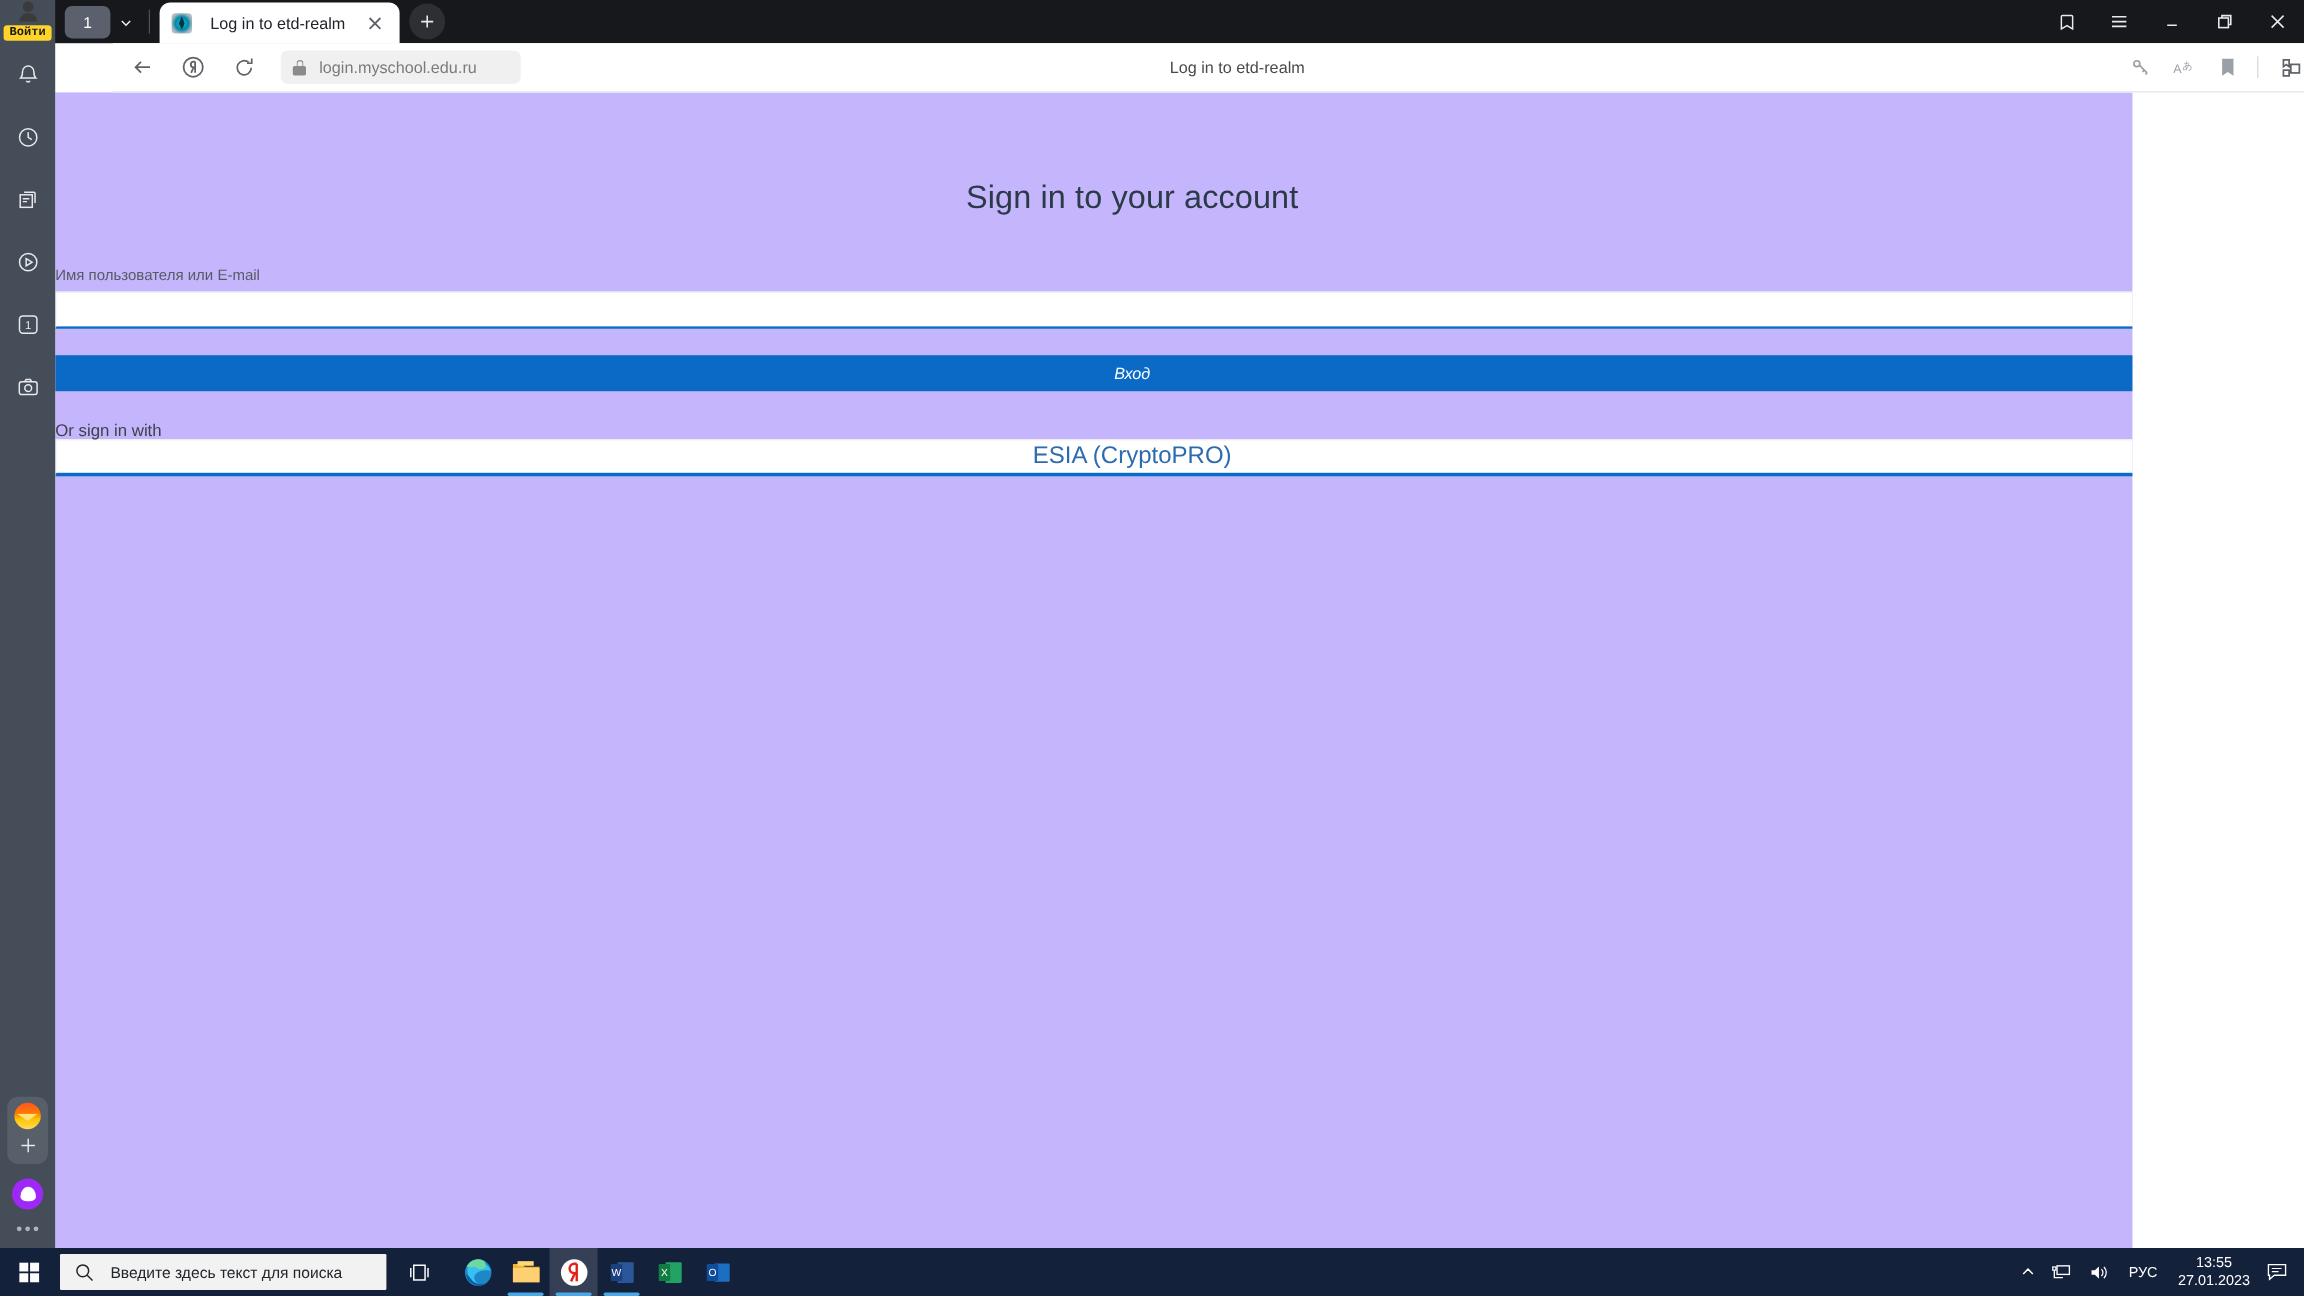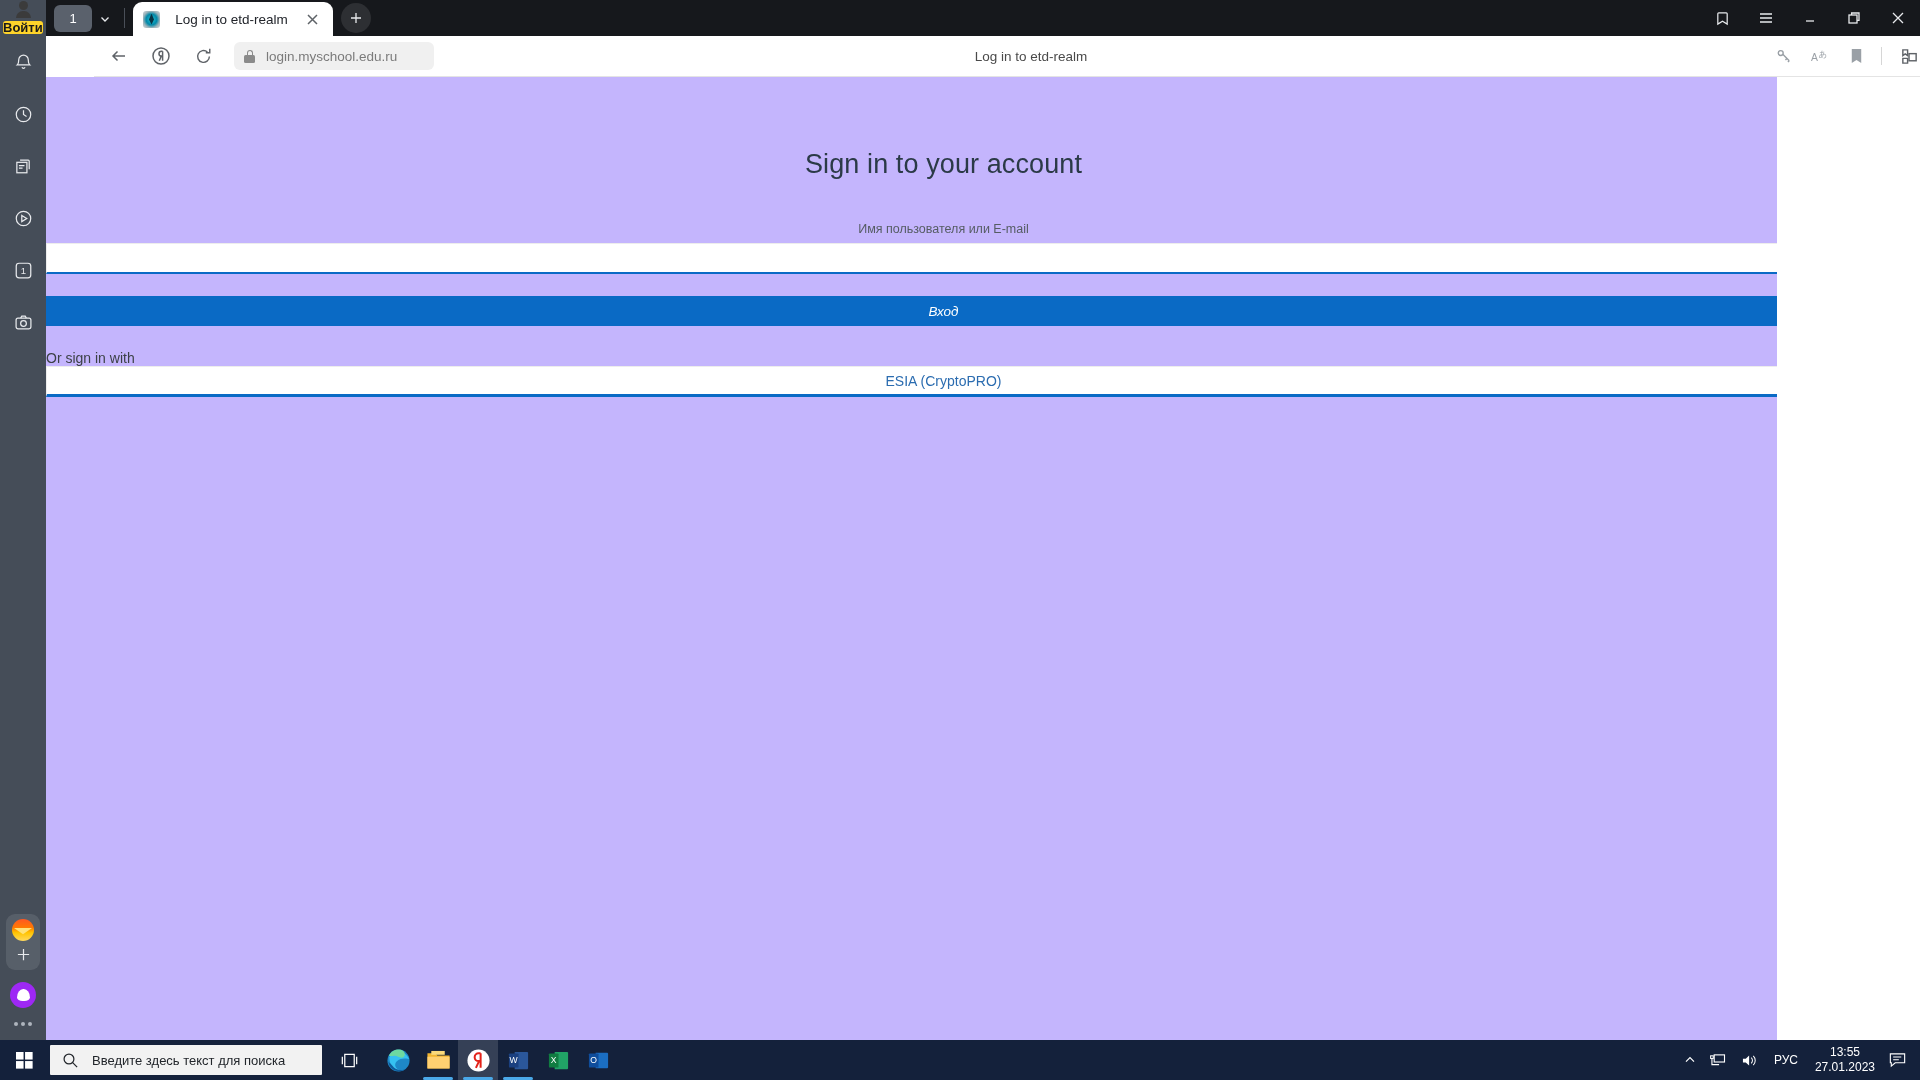--- a/index.html
+++ b/index.html
@@ -30,22 +30,22 @@
     width: 9px; height: 9px; border-radius: 50%;
     background: #3b3b3b; margin-bottom: 1px;
   }
   .login-chip .person-body {
     width: 15px; height: 7px; background: #3b3b3b;
     border-radius: 7px 7px 0 0; position: absolute; top: 11px;
   }
   .login-chip .vhod {
     position: absolute; bottom: 2px; left: 2px; right: 2px;
     background: #ffd42a; color: #1a1a1a;
-    font-size: 13px; font-weight: bold; 
-    border-radius: 3px; padding: 1px 0; line-height: 11px;
+    font-size: 10px; font-weight: bold; text-align: center;
+    border-radius: 3px; padding: 1px 0; line-height: 11px; font-family: Liberation Mono, monospace;
   }
   .sb-icon {
     width: 46px; height: 34px;
     display: flex; align-items: center; justify-content: center;
     margin: 9px 0;
     cursor: pointer;
   }
   .sb-icon svg { display: block; }
   .sidebar-bottom {
     margin-top: auto;
@@ -197,21 +197,21 @@
     position: absolute; left: 46px; top: 77px; width: 1731px; height: 963px;
     background: #c4b5fd; overflow: hidden;
   }
   .kc-wrap { width: 1795px; margin: 0 auto; padding-top: 72px; }
   .kc-title {
     text-align: center; font-size: 27px; color: #2b3a47;
     font-weight: normal; letter-spacing: 0.1px;
     margin-bottom: 42px;
   }
   .kc-label {
-    font-size: 12.5px; color: #555c63; margin-bottom: 7px; display: block; text-align: center;
+    font-size: 12.5px; color: #555c63; margin-bottom: 7px; display: block;
   }
   .kc-field { margin-bottom: 22px; }
   .kc-input {
     display: block; width: 100%; height: 31px;
     border: 1px solid #ededed; border-bottom: 1px solid #8a8d90;
     background: #fff; font-size: 14px; padding: 0 8px;
     font-family: "Liberation Sans", sans-serif; color: #222;
     outline: none;
   }
   .kc-input.focused { border-bottom: 2px solid #0a6ac5; }
@@ -224,21 +224,21 @@
   }
   .kc-or {
     font-size: 14px; color: #3c4146; display: block;
   }
   .kc-idp {
     display: flex; align-items: center; justify-content: center;
     width: 100%; height: 31px;
     border: 1px solid #ededed; border-bottom: 3px solid #0a6ac5;
     background: #fff; cursor: pointer;
   }
-  .kc-idp span { font-size: 14px; color: #2b6cb0; }
+  .kc-idp span { font-size: 20px; color: #2b6cb0; }
 
   
   .statusbar {
     position: absolute; left: 46px; bottom: 0; height: 21px;
     background: #f4f4f4; border: 1px solid #dcdcdc; border-left: none; border-bottom: none;
     display: flex; align-items: center; padding: 0 8px;
     max-width: 940px; z-index: 30;
   }
   .statusbar span {
     font-size: 11px; color: #3c3c3c; white-space: nowrap;

